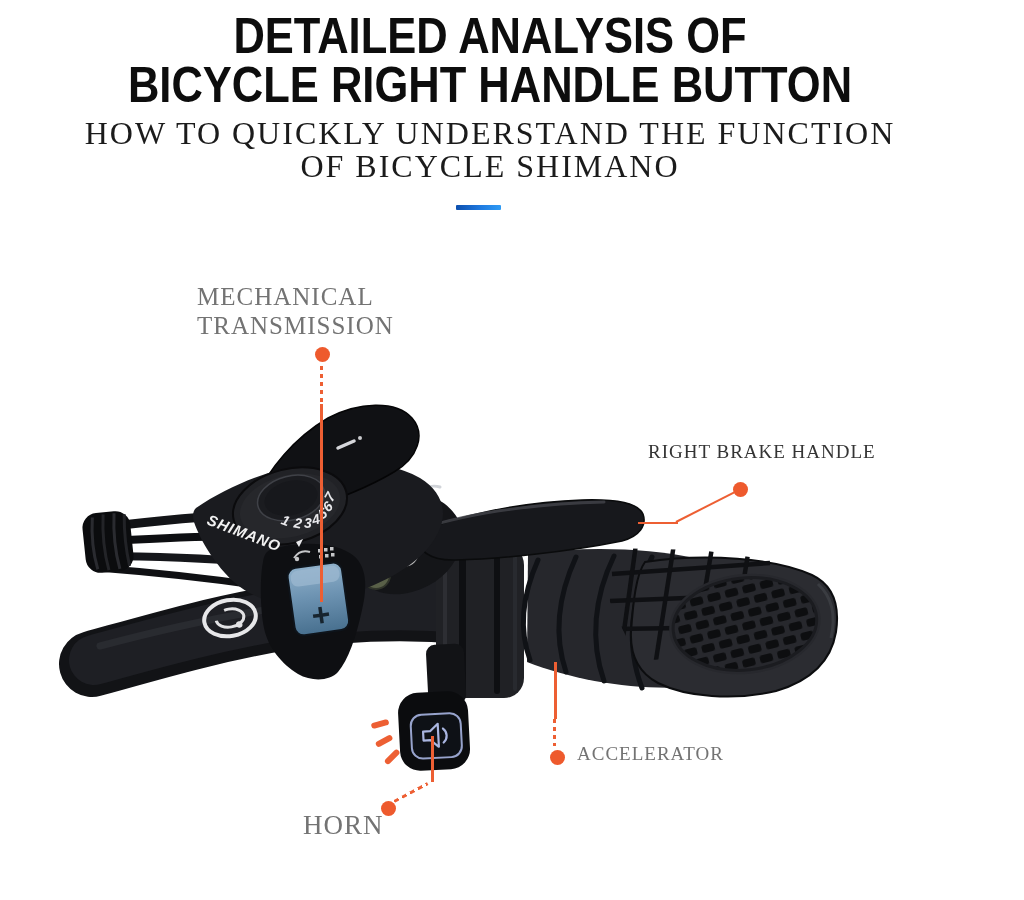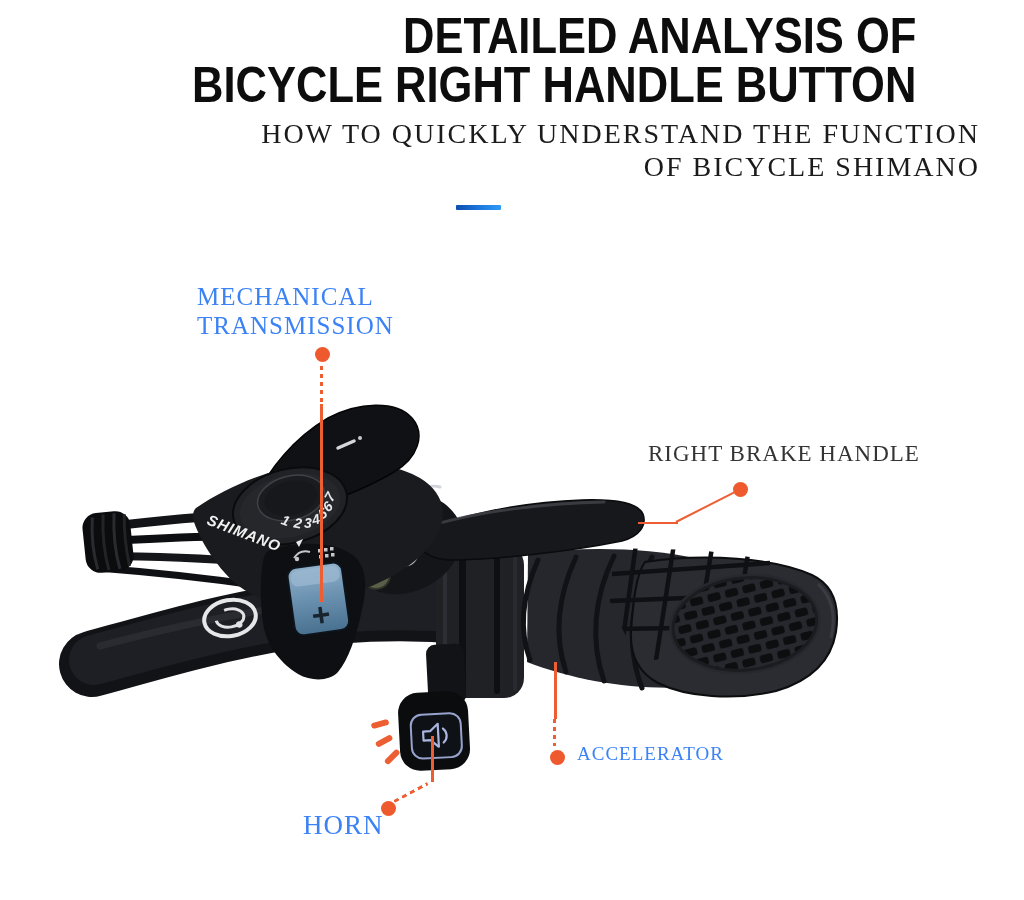--- a/index.html
+++ b/index.html
@@ -1,31 +1,31 @@
 <!DOCTYPE html>
 <html><head>
 <meta charset="utf-8">
 <style>
   html,body{margin:0;padding:0;background:#ffffff;}
   .stage{position:relative;width:1024px;height:900px;background:#ffffff;overflow:hidden;
          font-family:"Liberation Sans",sans-serif;}
   
-  .header{position:absolute;top:12px;left:0;width:980px;text-align:right;}
+  .header{position:absolute;top:12px;left:0;width:980px;text-align:center;}
   .title{margin:0;font-family:"Liberation Sans",sans-serif;font-weight:700;color:#0d0d0d;
          font-size:50px;line-height:49px;letter-spacing:0px;
          transform:scaleX(.87);transform-origin:50% 0;}
   .subtitle{margin-top:7px;font-family:"Liberation Serif",serif;color:#1b1b1b;
-            font-size:28px;line-height:33px;letter-spacing:2px;}
+            font-size:32px;line-height:33px;letter-spacing:2px;}
   .divider{position:absolute;left:456px;top:205px;width:45px;height:5px;border-radius:1px;
            background:linear-gradient(90deg,#0d4fae 0%,#1f7ae0 55%,#2e9bf5 100%);}
   
-  .callout-label{position:absolute;font-family:"Liberation Serif",serif;color:#3b82f6;
+  .callout-label{position:absolute;font-family:"Liberation Serif",serif;color:#737373;
                  white-space:nowrap;}
   .lbl-mech{left:197px;top:282px;font-size:25px;line-height:29px;letter-spacing:1px;}
-  .lbl-brake{left:648px;top:441px;font-size:23px;letter-spacing:1px;color:#343434;}
+  .lbl-brake{left:648px;top:441px;font-size:19px;letter-spacing:1px;color:#343434;}
   .lbl-accel{left:577px;top:743px;font-size:19px;letter-spacing:1px;}
   .lbl-horn{left:303px;top:810px;font-size:27px;letter-spacing:1px;}
   .dot{position:absolute;width:15px;height:15px;border-radius:50%;background:#ee5a2d;}
   .vline{position:absolute;width:2.5px;background:#ed5f33;}
   .hline{position:absolute;height:2px;background:#ed5f33;}
   .dline{position:absolute;height:2.2px;background:#ed5f33;transform-origin:0 50%;}
   .vdash{position:absolute;width:2.5px;
          background:repeating-linear-gradient(to bottom,#ed5f33 0 4px,rgba(0,0,0,0) 4px 8px);}
   .ddash{position:absolute;height:2.5px;transform-origin:0 50%;
          background:repeating-linear-gradient(to right,#ed5f33 0 5px,rgba(0,0,0,0) 5px 9px);}

